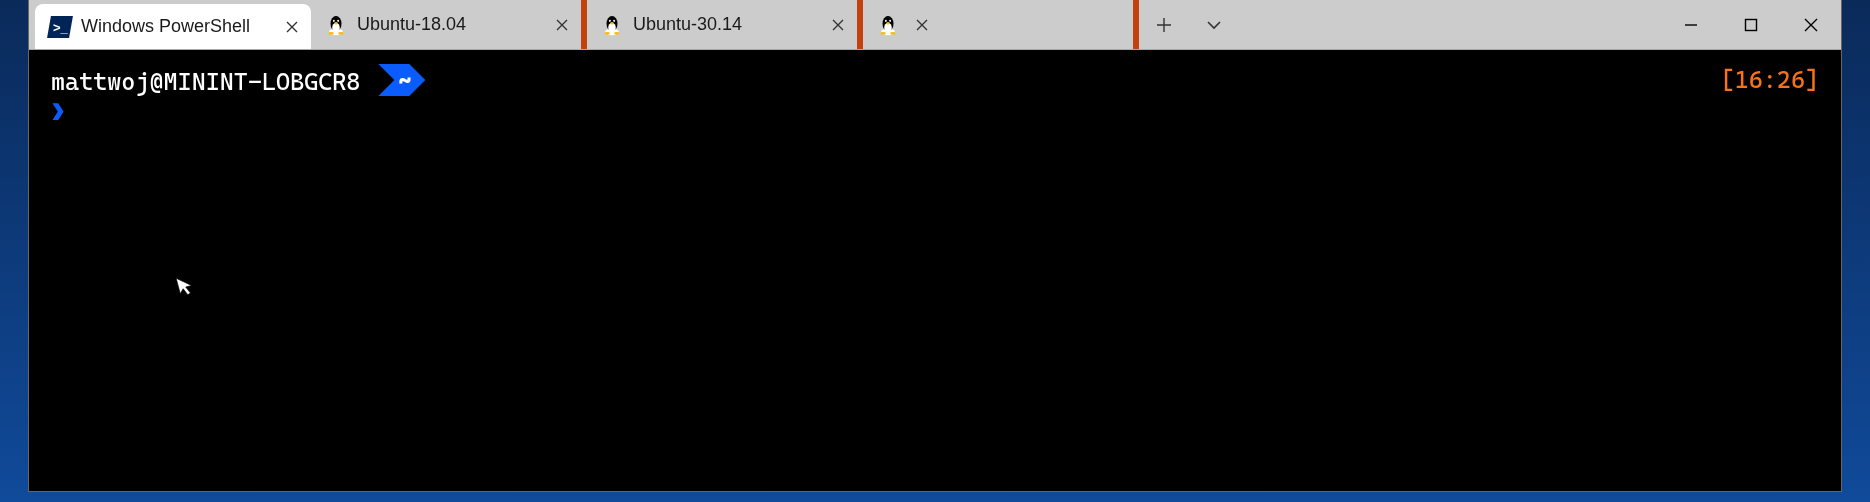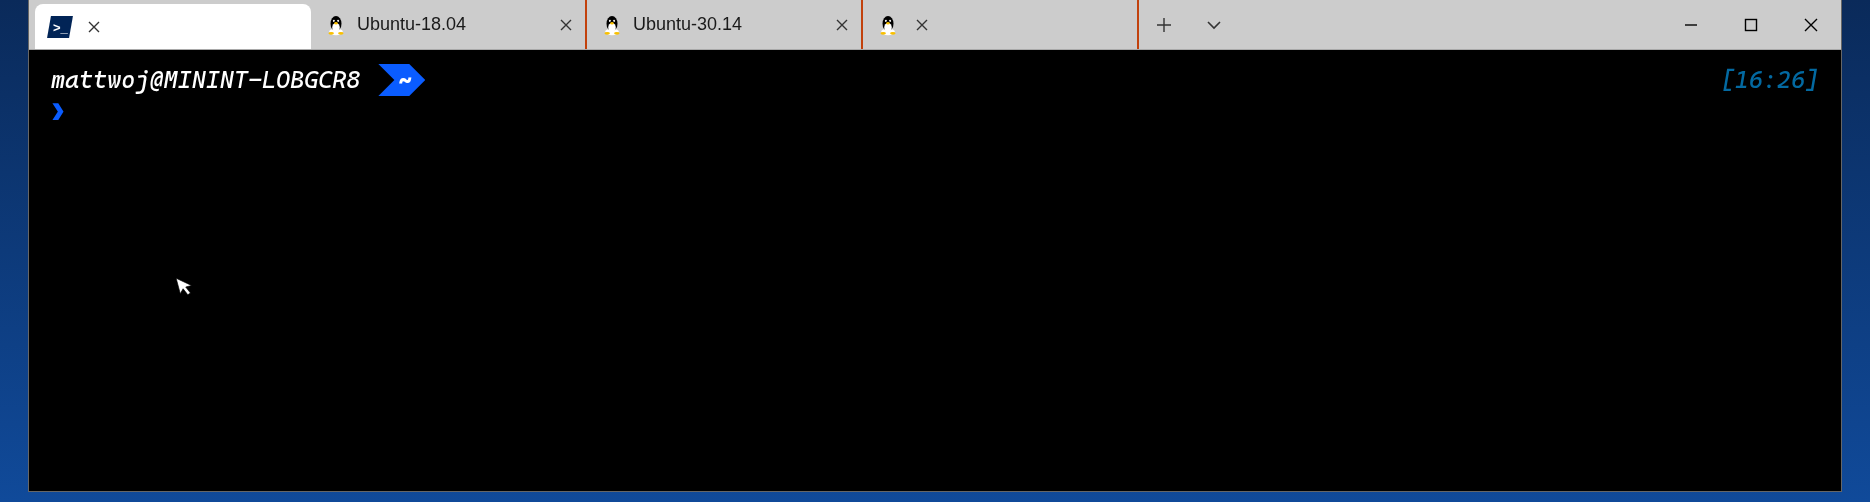--- a/index.html
+++ b/index.html
@@ -40,21 +40,21 @@
     height: 100%;
     width: 276px;
     padding: 0 6px 0 14px;
     font-size: 18px;
     color: #1a1a1a;
     cursor: pointer;
     position: relative;
     gap: 10px;
   }
   .tab:not(.active) {
-    border-right: 2px solid #c2410c;
+    border-right: 6px solid #c2410c;
   }
   .tab:not(.active):last-of-type {
     border-right: none;
   }
   .tab.active {
     background: #ffffff;
     border-top-left-radius: 8px;
     border-top-right-radius: 8px;
     margin-top: 4px;
     height: calc(100% - 4px);
@@ -98,23 +98,22 @@
     padding: 14px 22px;
     position: relative;
   }
   .prompt-line {
     display: flex;
     align-items: center;
     justify-content: space-between;
   }
   .prompt-left {
     display: flex;
-    align-items: center;
+    align-items: flex-end;
     gap: 0;
-    font-style: italic;
   }
   .user-host {
     color: #ffffff;
     font-weight: 500;
   }
   .path-seg {
     display: inline-flex;
     align-items: center;
     margin-left: 18px;
     position: relative;
@@ -122,21 +121,21 @@
   .path-seg .arrow-body {
     background: #0a5cff;
     color: #ffffff;
     font-weight: bold;
     padding: 2px 14px 2px 20px;
     height: 32px;
     display: flex; align-items: center;
     clip-path: polygon(0 0, calc(100% - 16px) 0, 100% 50%, calc(100% - 16px) 100%, 0 100%, 16px 50%);
     font-size: 22px;
   }
-  .clock { color: #0369a1; font-style: italic; }
+  .clock { color: #f97316; }
   .caret-line {
     color: #0a5cff;
     font-weight: bold;
     margin-top: 2px;
   }
   .cursor-pointer {
     position: absolute;
     left: 149px; top: 225px;
     color: #fff;
     font-size: 18px;
@@ -166,20 +165,21 @@
 
   <div class="titlebar">
     <div class="tabs">
 
       <div class="tab active">
         <span class="icon">
           <span class="ps-icon">
               <span>&gt;_</span>
             </span>
         </span>
+        <span class="label">Windows PowerShell</span>
         <span class="close">
           <svg width="12" height="12" viewBox="0 0 12 12">
               <path d="M1 1 L11 11 M11 1 L1 11" stroke="#333" stroke-width="1.4"></path>
             </svg>
         </span>
       </div>
 
       <div class="tab">
         <span class="icon tux-icon">
           <svg viewBox="0 0 64 64">

